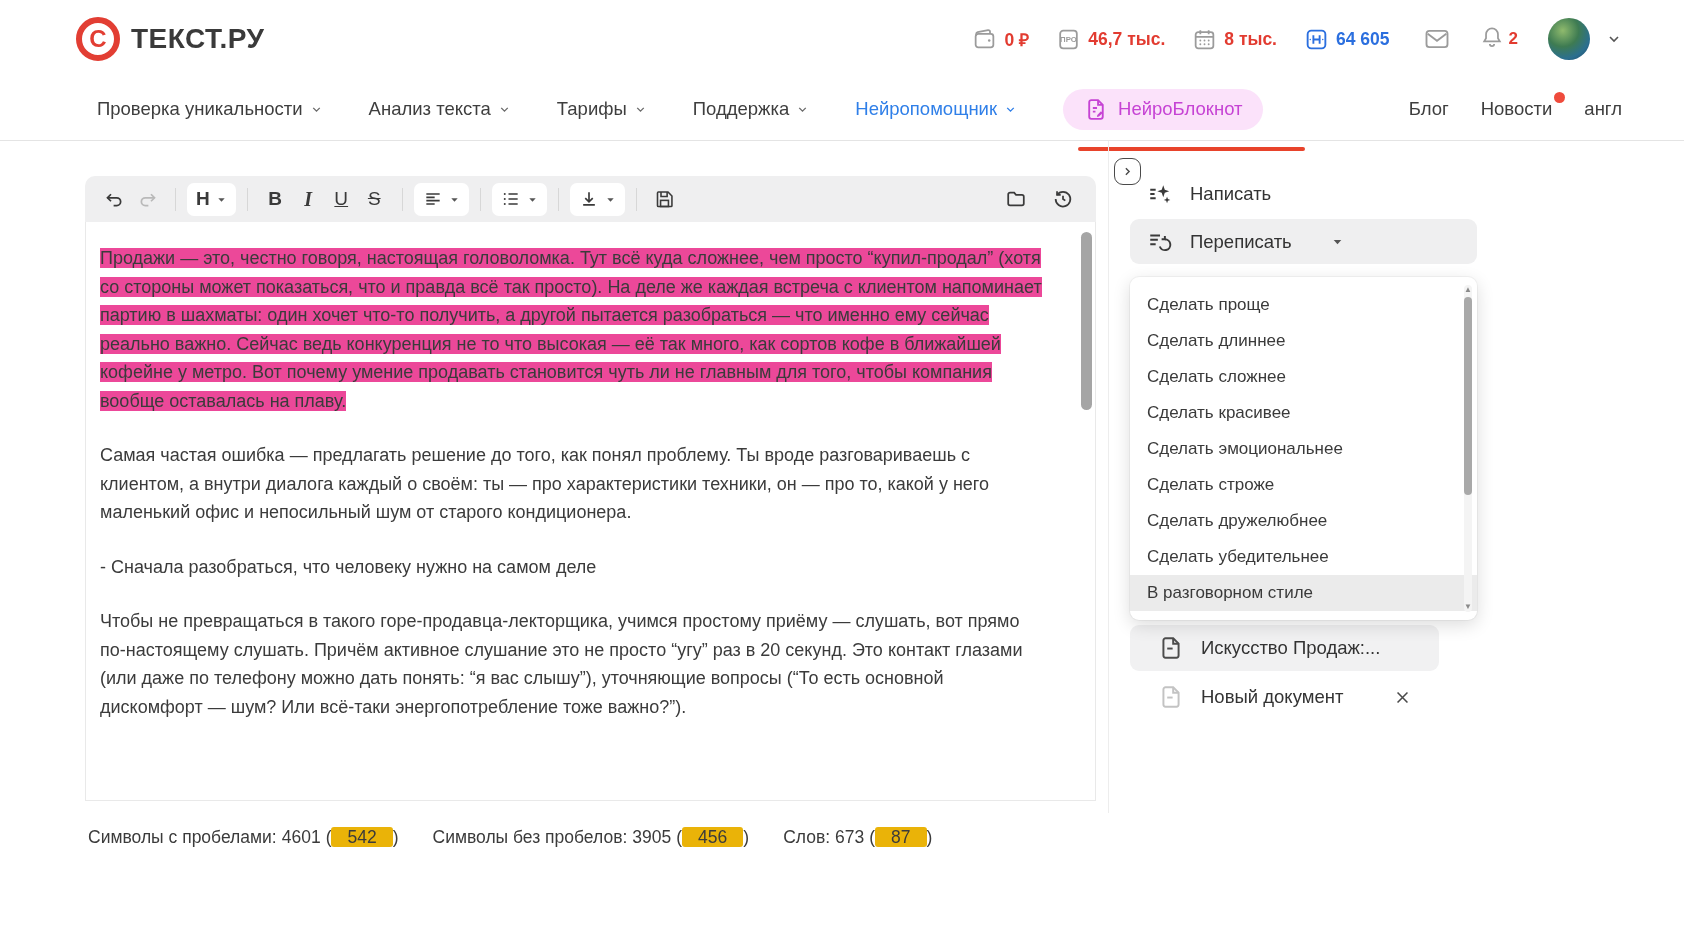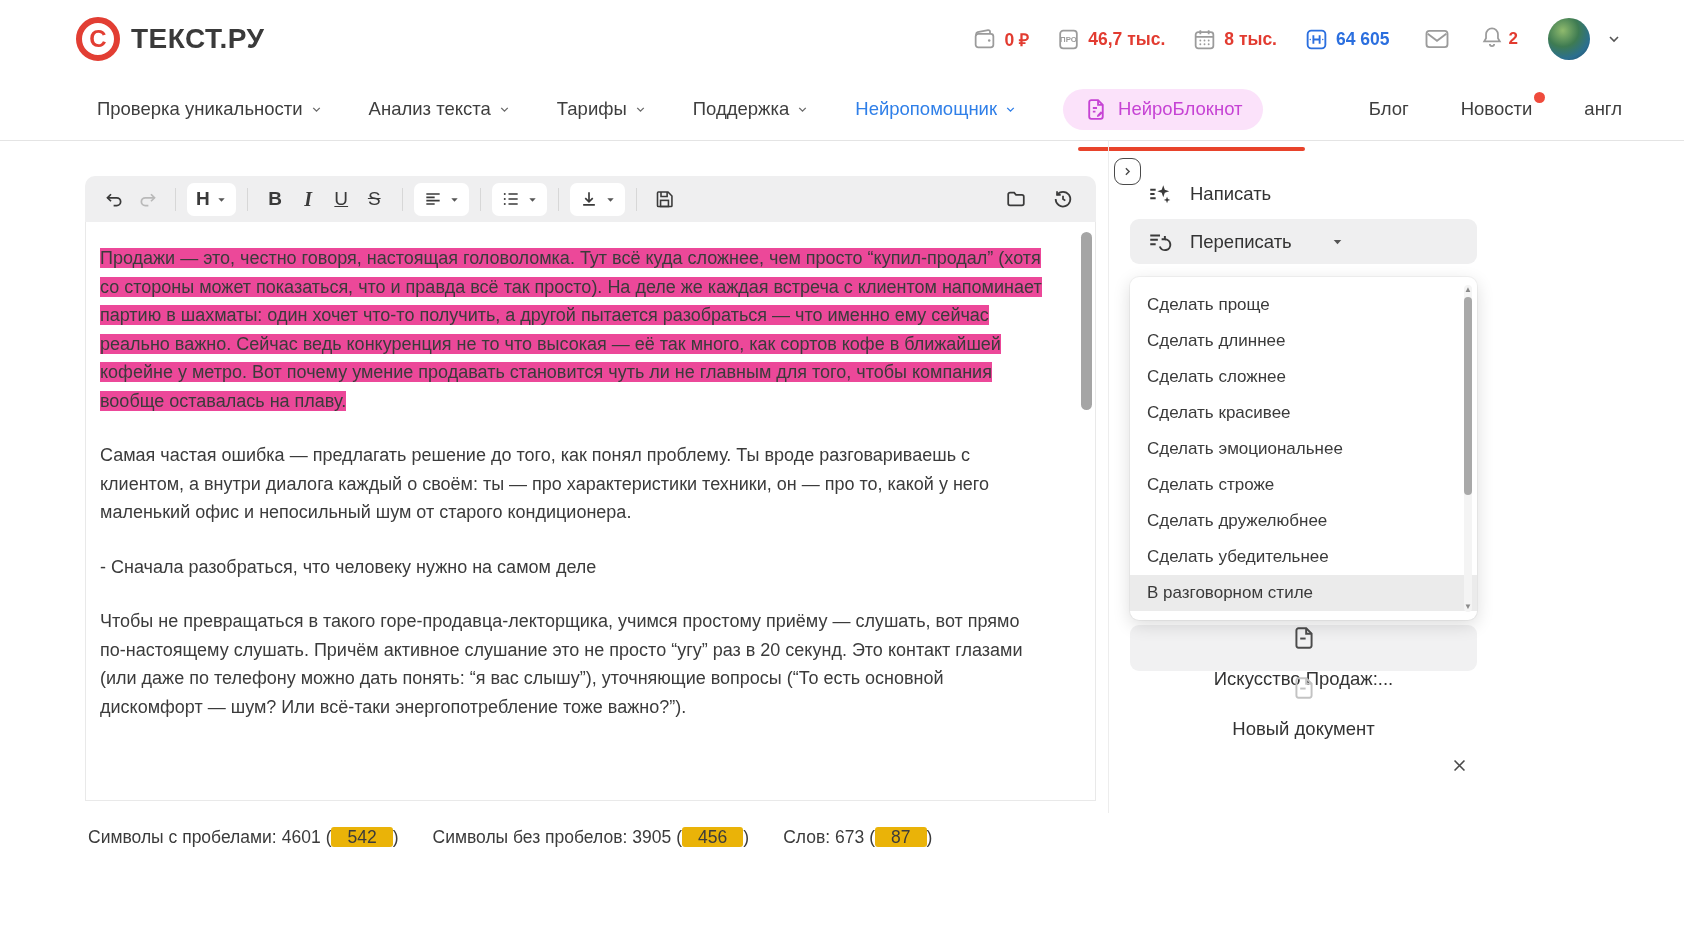--- a/index.html
+++ b/index.html
@@ -39,21 +39,21 @@
   
   .header-nav { position:absolute; top:78px; left:0; width:100%; height:63px;
                 border-bottom:1px solid #e4e4e4; display:flex; align-items:center;
                 padding:0 62px 0 97px; font-size:18.5px; color:#3e3e3e; }
   .nav-item { display:flex; align-items:center; gap:7px; margin-right:46px; cursor:pointer; white-space:nowrap; }
   .nav-item .chev { color:#6b6b6b; display:flex; }
   .nav-item.blue { color:#2f7fe8; }
   .nav-item.blue .chev { color:#2f7fe8; }
   .neuro-pill { display:flex; align-items:center; gap:9px; background:#fbe2fa; color:#c643d4;
                 border-radius:23px; height:41px; padding:0 21px; margin-right:0; white-space:nowrap; }
-  .nav-right { margin-left:auto; display:flex; align-items:center; gap:52px; }
+  .nav-right { margin-left:auto; display:flex; align-items:center; gap:32px; }
   .news-wrap { position:relative; }
   .news-dot { position:absolute; top:-6px; right:-13px; width:11px; height:11px; border-radius:50%; background:#ef4b3c; }
   .tab-underline { position:absolute; left:1078px; top:147px; width:227px; height:4px;
                    background:#e8432b; border-radius:2px; }
 
   
   .editor { position:absolute; left:85px; top:176px; width:1011px; height:625px; }
   .toolbar { height:46px; background:#efeff0; border-radius:10px 10px 0 0;
              display:flex; align-items:center; padding:0 13px; }
   .tbtn { height:33px; min-width:33px; display:flex; align-items:center; justify-content:center;
@@ -96,22 +96,22 @@
   .icon24 { display:flex; color:#3a3a3a; }
   .dropdown { position:absolute; left:1130px; top:277px; width:347px; height:343px; background:#fff;
               border-radius:9px; box-shadow:0 5px 18px rgba(0,0,0,.14), 0 0 0 1px rgba(0,0,0,.04);
               padding:10px 0; z-index:5; }
   .dd-item { height:36px; display:flex; align-items:center; padding:0 17px; font-size:17px; color:#3a3a3a; cursor:pointer; }
   .dd-item.active { background:#ebebeb; }
   .dd-scroll-track { position:absolute; right:5px; top:8px; bottom:8px; width:8px; background:#f4f4f4; border-radius:4px; }
   .dd-scroll-thumb { position:absolute; right:5px; top:20px; width:8px; height:198px; background:#a9a9a9; border-radius:4px; }
   .dd-arrow { position:absolute; right:5px; width:8px; color:#8a8a8a; font-size:8px; line-height:8px; text-align:center; }
   .dd-arrow.up { top:9px; } .dd-arrow.down { bottom:9px; }
-  .doc-row { position:absolute; left:1130px; width:347px; display:flex; align-items:center;
-             padding:0 9px; gap:17px; font-size:18.5px; color:#333; cursor:pointer;flex-direction:column; }
+  .doc-row { position:absolute; left:1130px; width:309px; display:flex; align-items:center;
+             padding:0 28px; gap:17px; font-size:18.5px; color:#333; cursor:pointer; }
   .doc-row.current { top:625px; height:46px; background:#f1f1f2; border-radius:9px; }
   .doc-row.new { top:675px; height:44px; }
   .doc-ic { display:flex; color:#4c4c4c; }
   .doc-ic.light { color:#c3c3c3; }
   .close-x { margin-left:auto; color:#4a4a4a; display:flex; cursor:pointer; }
 </style>
 </head>
 <body>
 
 <div class="page">

